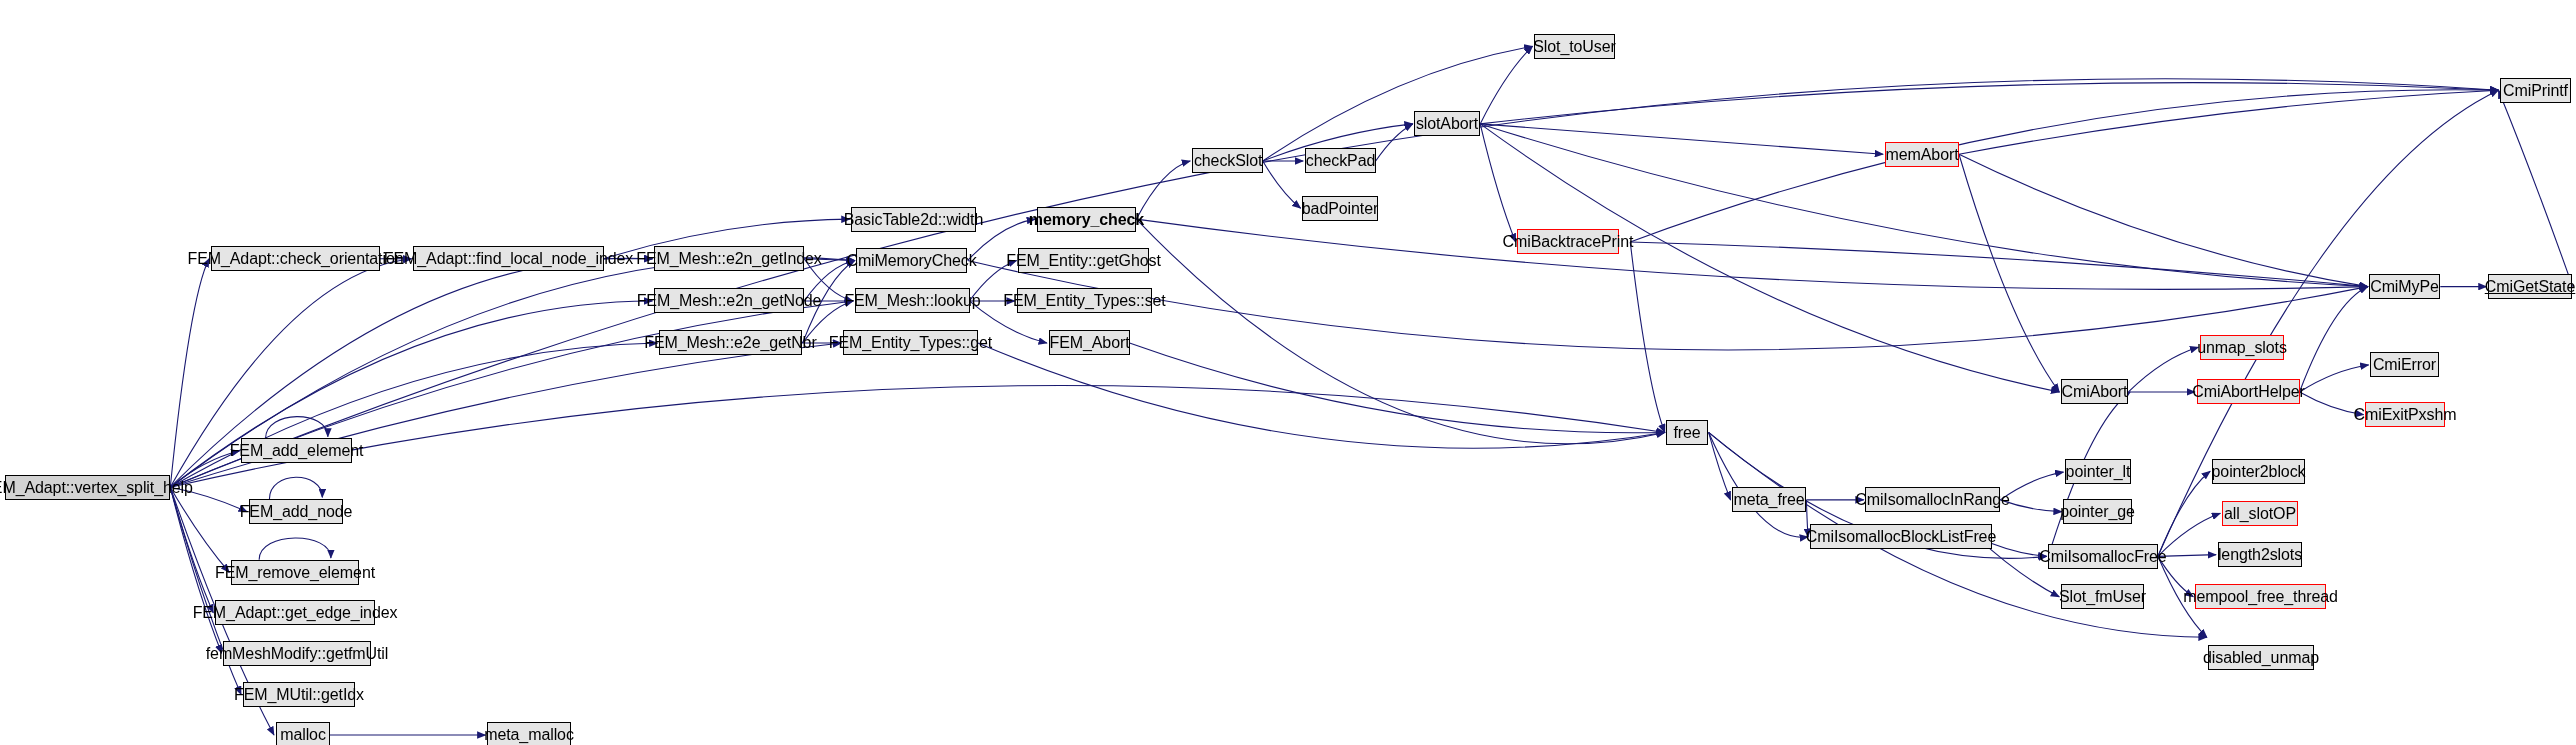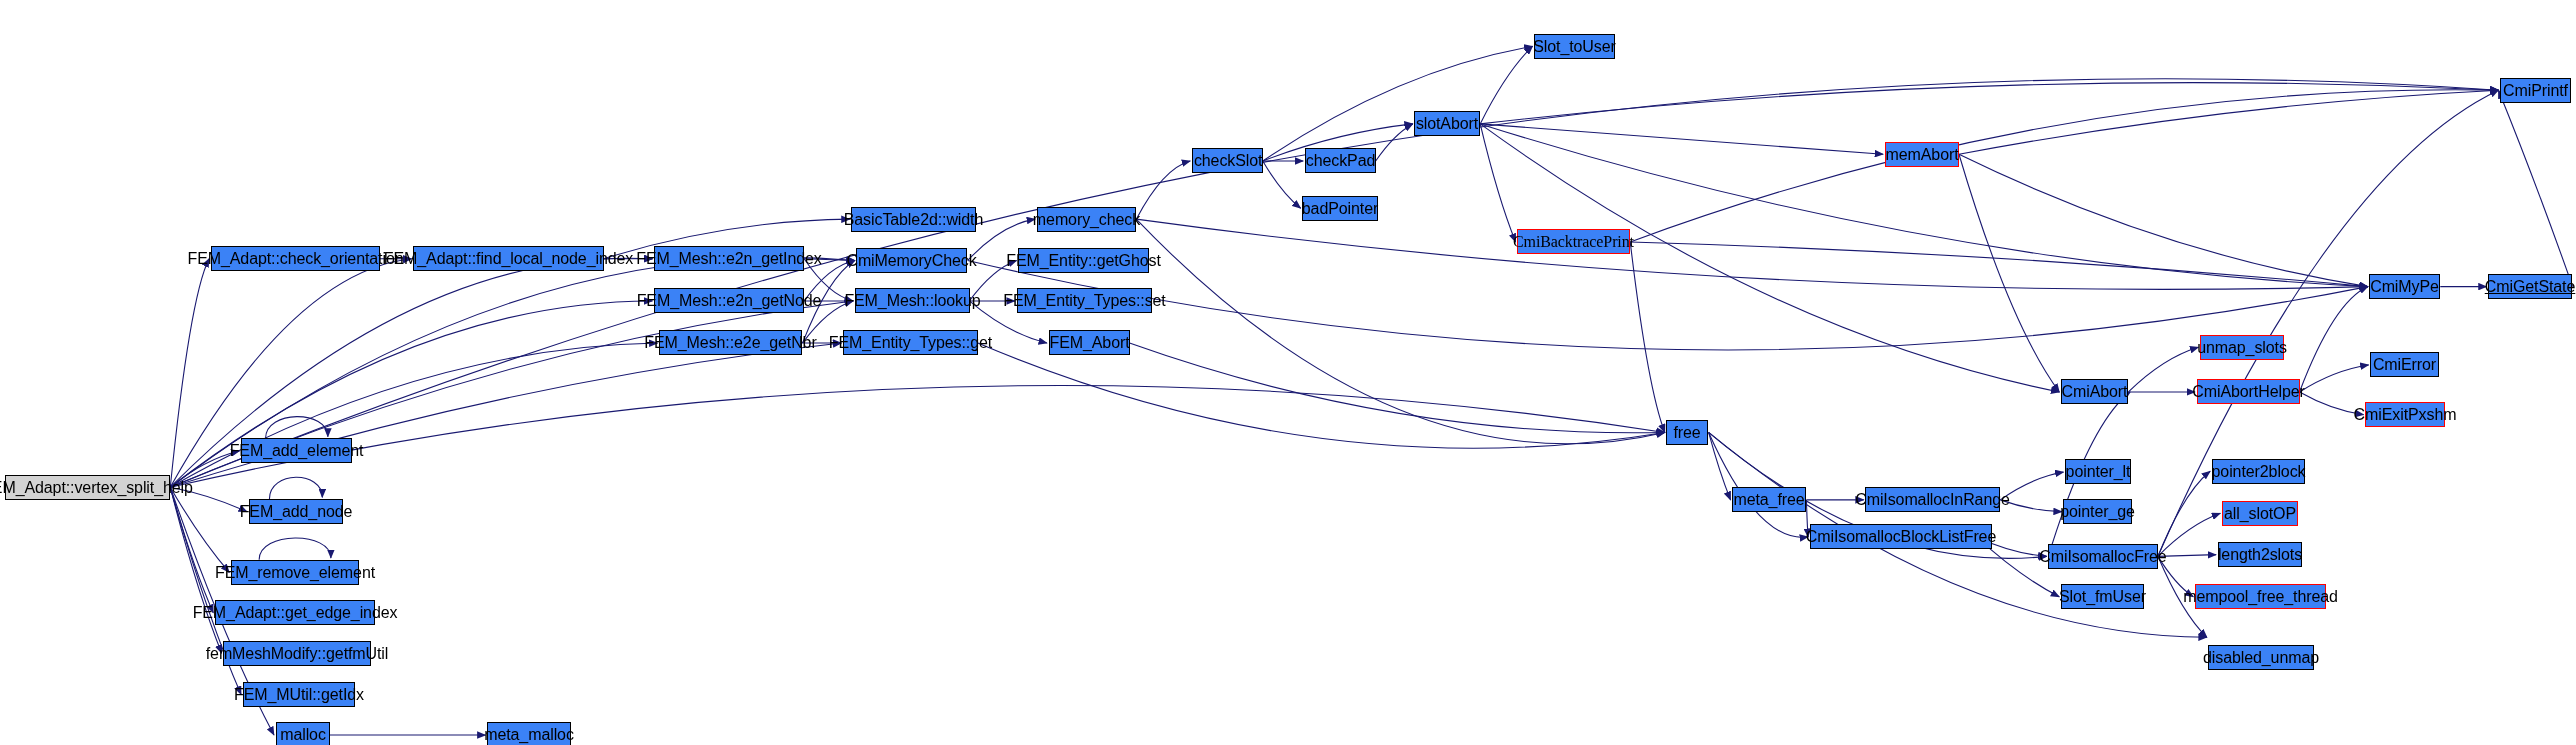--- a/index.html
+++ b/index.html
@@ -9,21 +9,21 @@
     height:746px;
     background:#ffffff;
     font-family:"Liberation Sans", sans-serif;
     overflow:hidden;
   }
   svg#edges{position:absolute;left:0;top:0;width:2576px;height:746px;overflow:visible;}
   .node{
     position:absolute;
     box-sizing:border-box;
     border:0.8px solid #000000;
-    background:#3b82f6;
+    background:#e5e5e5;
     color:#000000;
     font-size:16px;
     line-height:1;
     display:flex;
     align-items:center;
     justify-content:center;
     white-space:nowrap;
     padding:0 6.7px;
     height:25px;
     letter-spacing:-0.1px;
@@ -137,30 +137,30 @@
       <div class="node root" style="left: 5px; top: 475px; width: 165px;">FEM_Adapt::vertex_split_help</div>
       <div class="node" style="left: 211px; top: 246px; width: 169px;">FEM_Adapt::check_orientation</div>
       <div class="node" style="left: 413px; top: 246px; width: 191px;">FEM_Adapt::find_local_node_index</div>
       <div class="node" style="left: 654px; top: 246px; width: 150px;">FEM_Mesh::e2n_getIndex</div>
       <div class="node" style="left: 654px; top: 288px; width: 150px;">FEM_Mesh::e2n_getNode</div>
       <div class="node" style="left: 659px; top: 330px; width: 143px;">FEM_Mesh::e2e_getNbr</div>
       <div class="node" style="left: 851px; top: 207px; width: 125px;">BasicTable2d::width</div>
       <div class="node" style="left: 856px; top: 248px; width: 111px;">CmiMemoryCheck</div>
       <div class="node" style="left: 855px; top: 288px; width: 115px;">FEM_Mesh::lookup</div>
       <div class="node" style="left: 843px; top: 330px; width: 135px;">FEM_Entity_Types::get</div>
-      <div class="node" style="left: 1037px; top: 207px; width: 99px;">memory_check</div>
+      <div class="node" style="left: 1037px; top: 207px; width: 99px; font-weight: bold;">memory_check</div>
       <div class="node" style="left: 1018px; top: 248px; width: 131px;">FEM_Entity::getGhost</div>
       <div class="node" style="left: 1017px; top: 288px; width: 135px;">FEM_Entity_Types::set</div>
       <div class="node" style="left: 1049px; top: 330px; width: 81px;">FEM_Abort</div>
       <div class="node" style="left: 1192px; top: 148px; width: 71px; padding-left: 8px;">checkSlot</div>
       <div class="node" style="left: 1305px; top: 148px; width: 71px;">checkPad</div>
       <div class="node" style="left: 1302px; top: 196px; width: 76px;">badPointer</div>
       <div class="node" style="left: 1414px; top: 111px; width: 66px;">slotAbort</div>
       <div class="node" style="left: 1534px; top: 34px; width: 81px;">Slot_toUser</div>
-      <div class="node red" style="left: 1517px; top: 229px; width: 113px; font-family: Liberation Serif, serif;">CmiBacktracePrint</div>
+      <div class="node red" style="left: 1517px; top: 229px; width: 102px;">CmiBacktracePrint</div>
       <div class="node red" style="left: 1885px; top: 142px; width: 74px;">memAbort</div>
       <div class="node" style="left: 1666px; top: 420px; width: 42px;">free</div>
       <div class="node" style="left: 2061px; top: 379px; width: 67px;">CmiAbort</div>
       <div class="node red" style="left: 2200px; top: 335px; width: 84px;">unmap_slots</div>
       <div class="node red" style="left: 2197px; top: 379px; width: 103px;">CmiAbortHelper</div>
       <div class="node" style="left: 2370px; top: 352px; width: 69px;">CmiError</div>
       <div class="node red" style="left: 2365px; top: 402px; width: 80px;">CmiExitPxshm</div>
       <div class="node" style="left: 1732px; top: 487px; width: 74px;">meta_free</div>
       <div class="node" style="left: 1865px; top: 487px; width: 135px;">CmiIsomallocInRange</div>
       <div class="node" style="left: 2065px; top: 459px; width: 66px;">pointer_lt</div>

